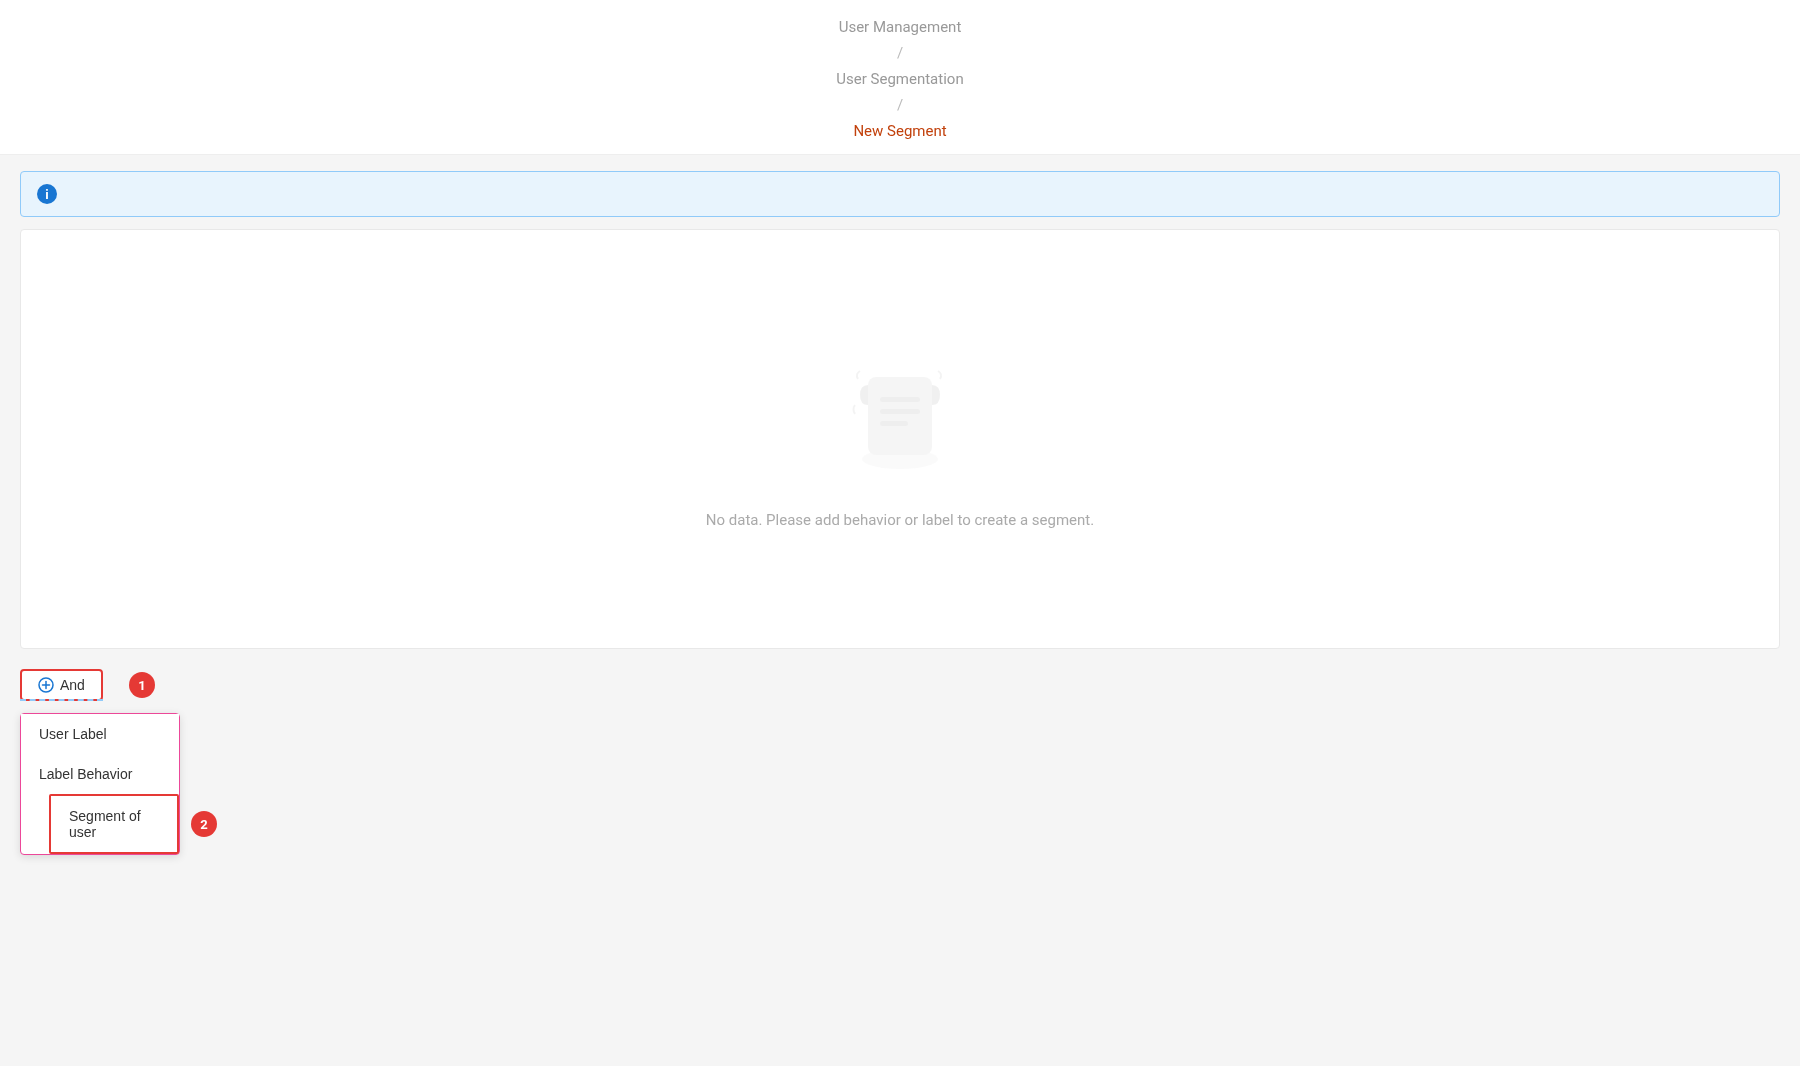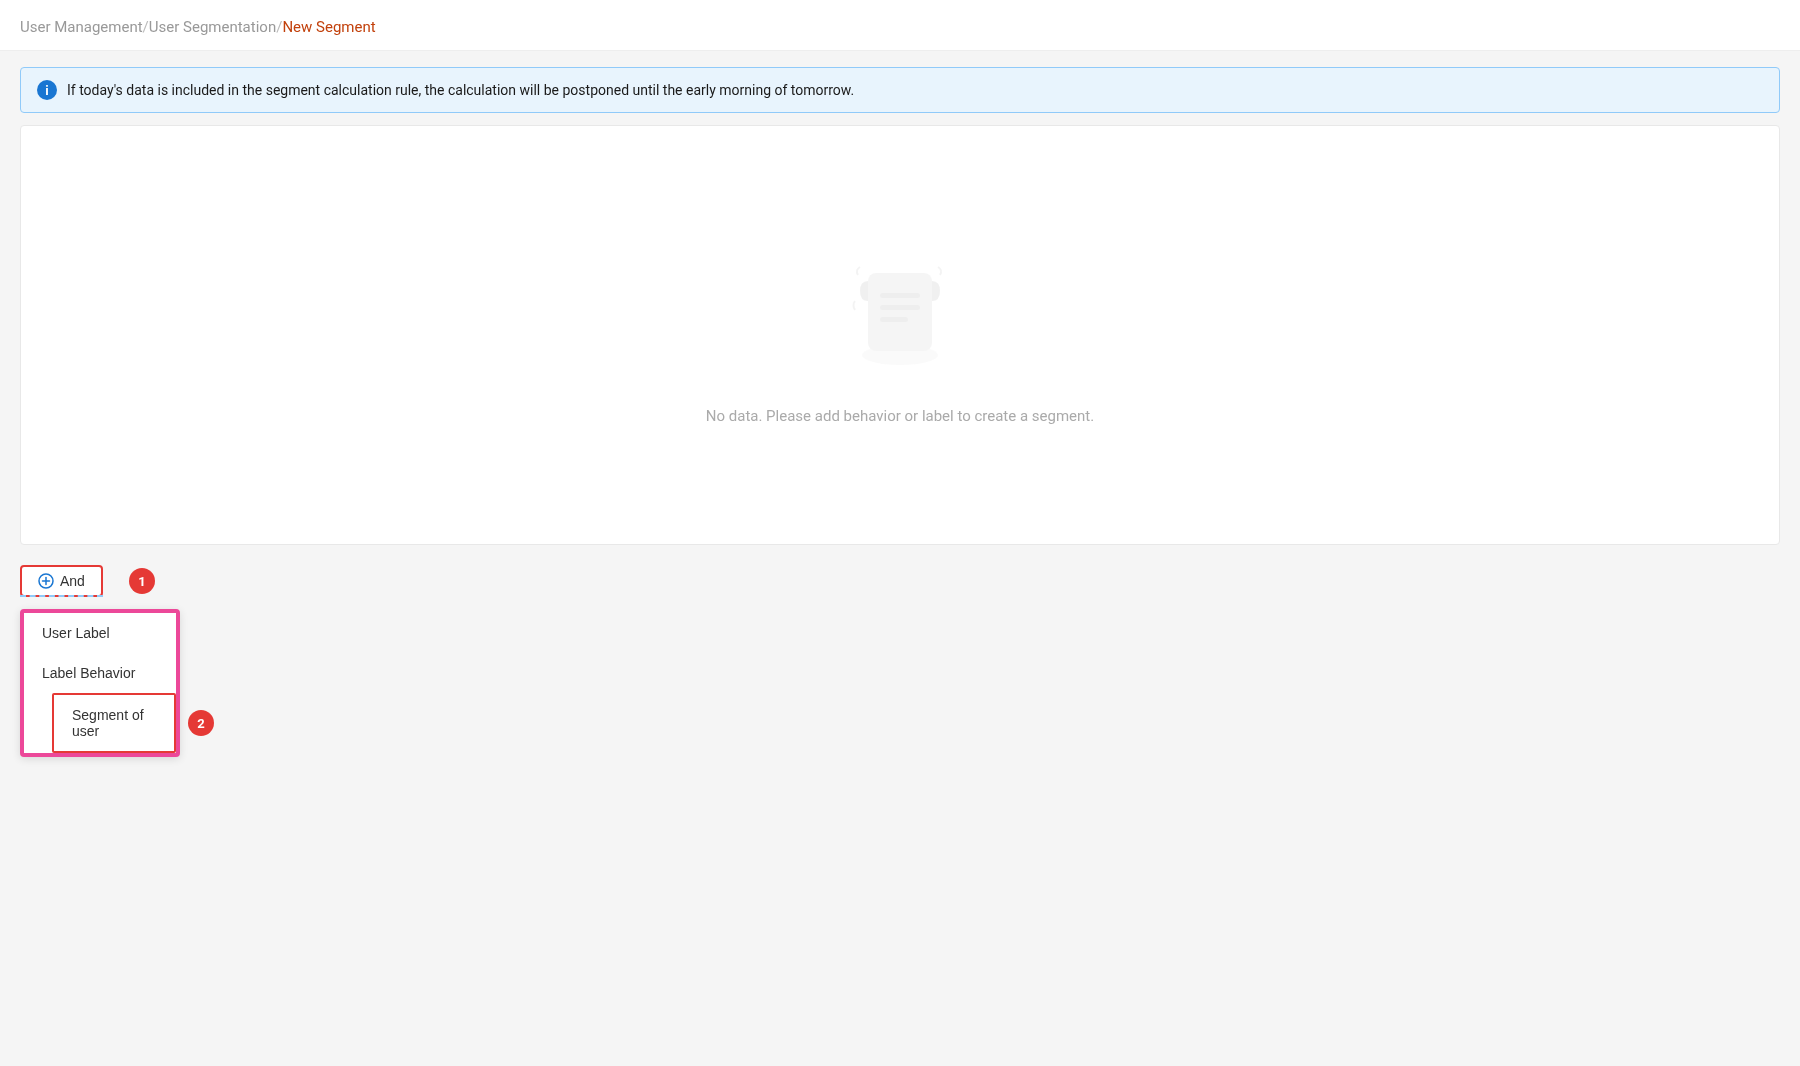--- a/index.html
+++ b/index.html
@@ -24,20 +24,22 @@
       flex-direction: column;
     }
 
     
     .breadcrumb {
       display: flex;
       align-items: center;
       padding: 18px 20px 14px 20px;
       background: #fff;
       border-bottom: 1px solid #eee;
+      gap: 8px;
+      flex-direction: column;
     }
 
     .breadcrumb-item {
       font-size: 15px;
       color: #999;
     }
 
     .breadcrumb-separator {
       font-size: 15px;
       color: #bbb;
@@ -183,21 +185,21 @@
       margin-left: 10px;
       vertical-align: middle;
     }
 
     
     .dropdown-menu {
       position: absolute;
       top: 44px;
       left: 0;
       background: #fff;
-      border: 4px solid #ec4899;
+      border: 1px solid #ec4899;
       border-radius: 4px;
       min-width: 160px;
       box-shadow: 0 2px 8px rgba(0,0,0,0.12);
       z-index: 100;
     }
 
     .dropdown-item {
       padding: 12px 18px;
       font-size: 14px;
       color: #333;
@@ -243,21 +245,20 @@
   <div class="breadcrumb">
     <span class="breadcrumb-item">User Management</span>
     <span class="breadcrumb-separator">/</span>
     <span class="breadcrumb-item">User Segmentation</span>
     <span class="breadcrumb-separator">/</span>
     <span class="breadcrumb-item active">New Segment</span>
   </div>
 
   <div class="info-banner">
     <div class="info-icon">i</div>
-    <span class="info-text">If today's data is included in the segment calculation rule, the calculation will be postponed until the early morning of tomorrow.</span>
   </div>
 
   <div class="content-area">
     <div class="empty-illustration">
 
       <div class="scroll-icon">
         <svg class="scroll-svg" viewBox="0 0 120 130" fill="none" xmlns="http://www.w3.org/2000/svg">
 
           <ellipse cx="60" cy="110" rx="38" ry="10" fill="#c0c0c0" opacity="0.4"></ellipse>
 

